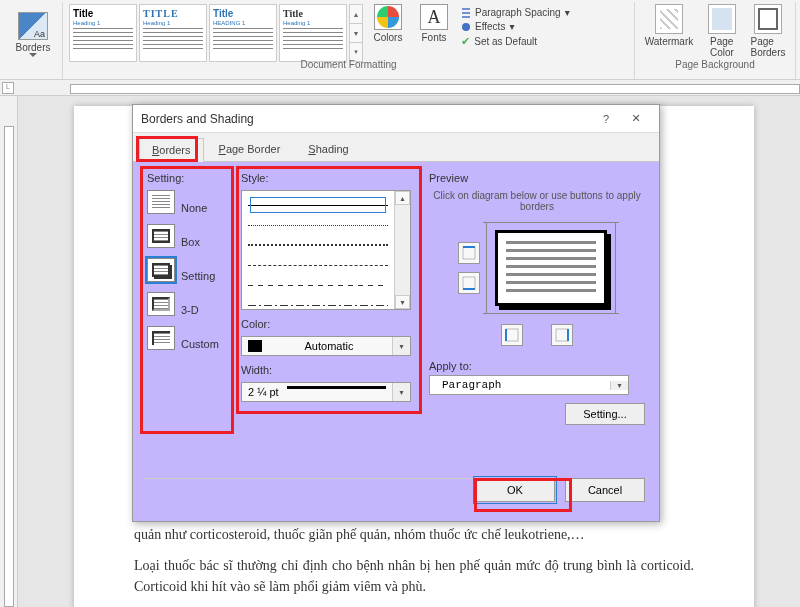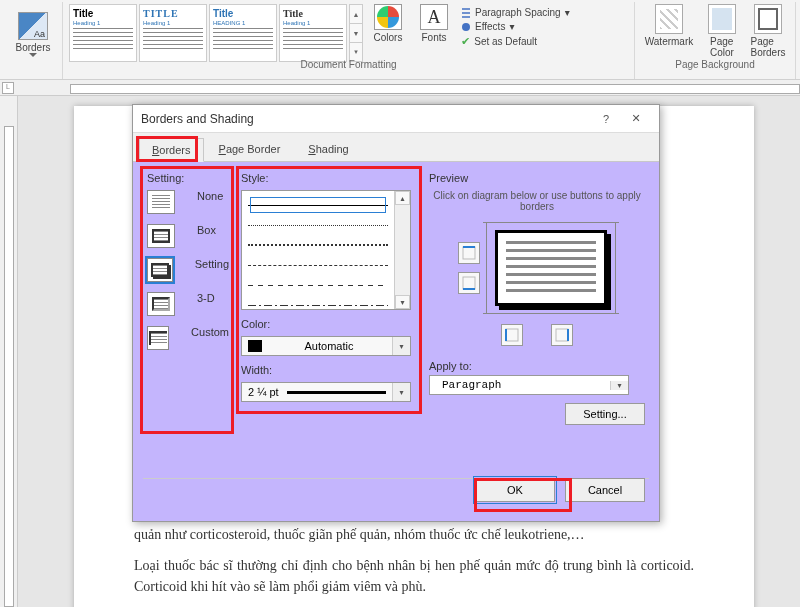--- a/index.html
+++ b/index.html
@@ -59,21 +59,21 @@
 .titlebar { height: 28px; background: #fff; display: flex; align-items: center; padding: 0 8px; border-bottom: 1px solid #ddd; }
 .titlebar .title { flex: 1; font-size: 12px; color: #333; }
 .titlebar .help, .titlebar .close { width: 30px; height: 24px; display: flex; align-items: center; justify-content: center; color: #555; }
 .tabs { display: flex; padding: 4px 6px 0; gap: 2px; background: #f0f0f0; border-bottom: 1px solid #c8c8c8; }
 .tab { padding: 5px 12px; font-size: 11px; color: #444; border: 1px solid transparent; }
 .tab.active { background: #f0f0f0; border: 1px solid #c8c8c8; border-bottom-color: #f0f0f0; position: relative; top: 1px; }
 .tab .ul { text-decoration: underline; }
 .dlg-body { padding: 10px 14px; display: flex; gap: 12px; }
 .setting-col { width: 82px; }
 .section-label { font-size: 11px; color: #333; margin-bottom: 6px; }
-.setting-item { display: flex; align-items: flex-start; gap: 22px; margin-bottom: 10px; }
+.setting-item { display: flex; align-items: flex-end; gap: 6px; margin-bottom: 10px; }
 .setting-item.sel .setting-icon { outline: 2px solid #2a7fd4; }
 .setting-icon { width: 28px; height: 24px; border: 1px solid #888; background: #fff; display: flex; align-items: center; justify-content: center; }
 .setting-icon .si-inner { width: 18px; height: 14px; background: repeating-linear-gradient(#888 0 1px,transparent 1px 3px); }
 .si-box { border: 2px solid #333; }
 .si-shadow { border: 2px solid #333; box-shadow: 2px 2px 0 #333; }
 .si-3d { border: 2px solid #333; border-right-color: #aaa; border-bottom-color: #aaa; }
 .si-custom { border: 2px solid #333; border-right: none; border-bottom: none; }
 .setting-text { font-size: 11px; color: #333; }
 
 .style-col { width: 176px; }
@@ -85,21 +85,21 @@
 .sl-dotted { flex: 1; border-top: 1px dotted #333; }
 .sl-dashed { flex: 1; border-top: 1px dashed #333; }
 .sl-dashed2 { flex: 1; height: 0; background-image: linear-gradient(90deg,#333 50%,transparent 0); background-size: 10px 1px; }
 .sl-dashdot { flex: 1; height: 0; background-image: linear-gradient(90deg,#333 0 8px,transparent 8px 11px,#333 11px 13px,transparent 13px 16px); background-size: 16px 1px; }
 .style-list .sb { width: 16px; background: #efefef; border-left: 1px solid #ccc; display: flex; flex-direction: column; }
 .sb-btn { height: 14px; display: flex; align-items: center; justify-content: center; font-size: 8px; color: #555; background: #f8f8f8; border: 1px solid #ccc; }
 .sb-track { flex: 1; }
 .combo { width: 170px; height: 20px; border: 1px solid #999; background: #f8f8f8; display: flex; align-items: center; font-size: 11px; }
 .combo .ctext { flex: 1; text-align: center; }
 .combo .carrow { width: 18px; height: 100%; border-left: 1px solid #ccc; display: flex; align-items: center; justify-content: center; font-size: 8px; color: #555; background: #efefef; }
-.combo.width-combo .ctext { text-align: left; padding-left: 6px; display: flex; align-items: center; gap: 8px; }
+.combo.width-combo .ctext { text-align: left; padding-left: 6px; display: flex; align-items: flex-start; gap: 8px; }
 .width-line { flex: 1; border-top: 3px solid #000; margin-right: 6px; }
 .color-swatch { width: 14px; height: 12px; background: #000; margin: 0 4px 0 6px; }
 
 .preview-col { flex: 1; }
 .preview-hint { font-size: 10px; color: #555; text-align: center; margin: 4px 0 10px; }
 .preview-box { display: flex; gap: 6px; align-items: center; justify-content: center; }
 .pv-side-btns { display: flex; flex-direction: column; gap: 8px; }
 .pv-btn { width: 22px; height: 22px; border: 1px solid #999; background: #f8f8f8; display: flex; align-items: center; justify-content: center; }
 .pv-btn svg { width: 14px; height: 14px; }
 .pv-stage { width: 130px; height: 92px; border-left: 1px solid #888; border-right: 1px solid #888; position: relative; padding: 8px; }

